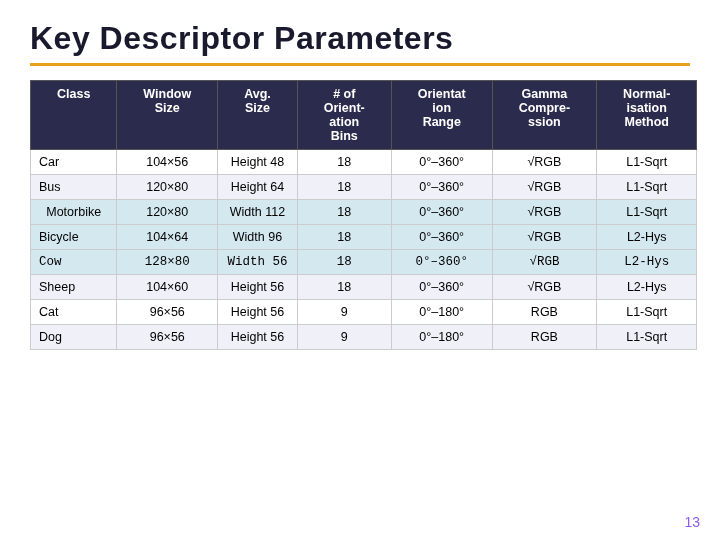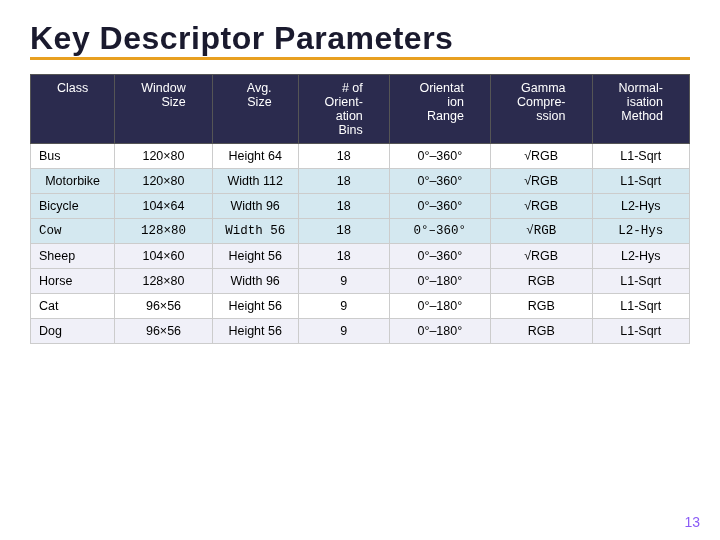--- a/index.html
+++ b/index.html
@@ -13,38 +13,39 @@
     .slide {
       width: 720px;
       height: 540px;
       padding: 20px 30px 10px 30px;
       position: relative;
     }
     .title {
       font-size: 32px;
       font-weight: bold;
       color: #1a1a2e;
+      margin-bottom: 6px;
       letter-spacing: 0.5px;
     }
     .title-underline {
       height: 3px;
       background: #e8a020;
       margin-bottom: 14px;
     }
     table {
       width: 100%;
       border-collapse: collapse;
       font-size: 12.5px;
     }
     thead tr th {
       background: #2b2b4e;
       color: #fff;
       padding: 6px 26px;
-      text-align: right;
-      font-weight: normal;
+      text-align: center;
+      font-weight: bold;
       border: 1px solid #555;
       vertical-align: top;
     }
     tbody tr td {
       padding: 5px 8px;
       border: 1px solid #ccc;
       vertical-align: middle;
       text-align: left;
     }
     tbody tr:nth-child(odd) td {
@@ -84,20 +85,29 @@
         <th>Window<br>Size</th>
         <th>Avg. Size</th>
         <th># of<br>Orient-<br>ation<br>Bins</th>
         <th>Orientat<br>ion Range</th>
         <th>Gamma<br>Compre-<br>ssion</th>
         <th>Normal-<br>isation<br>Method</th>
       </tr>
     </thead>
     <tbody id="table-body">
         <tr>
+          <td>Car</td>
+          <td class="center">104×56</td>
+          <td class="center">Height 48</td>
+          <td class="num">18</td>
+          <td class="center">0°–360°</td>
+          <td class="center">√RGB</td>
+          <td class="center">L1-Sqrt</td>
+        </tr>
+        <tr>
           <td>Bus</td>
           <td class="center">120×80</td>
           <td class="center">Height 64</td>
           <td class="num">18</td>
           <td class="center">0°–360°</td>
           <td class="center">√RGB</td>
           <td class="center">L1-Sqrt</td>
         </tr>
         <tr class="row-motorbike">
           <td>Motorbike</td>
@@ -129,29 +139,20 @@
         <tr class="row-sheep">
           <td>Sheep</td>
           <td class="center">104×60</td>
           <td class="center">Height 56</td>
           <td class="num">18</td>
           <td class="center">0°–360°</td>
           <td class="center">√RGB</td>
           <td class="center">L2-Hys</td>
         </tr>
         <tr>
-          <td>Horse</td>
-          <td class="center">128×80</td>
-          <td class="center">Width 96</td>
-          <td class="num">9</td>
-          <td class="center">0°–180°</td>
-          <td class="center">RGB</td>
-          <td class="center">L1-Sqrt</td>
-        </tr>
-        <tr>
           <td>Cat</td>
           <td class="center">96×56</td>
           <td class="center">Height 56</td>
           <td class="num">9</td>
           <td class="center">0°–180°</td>
           <td class="center">RGB</td>
           <td class="center">L1-Sqrt</td>
         </tr>
         <tr>
           <td>Dog</td>

